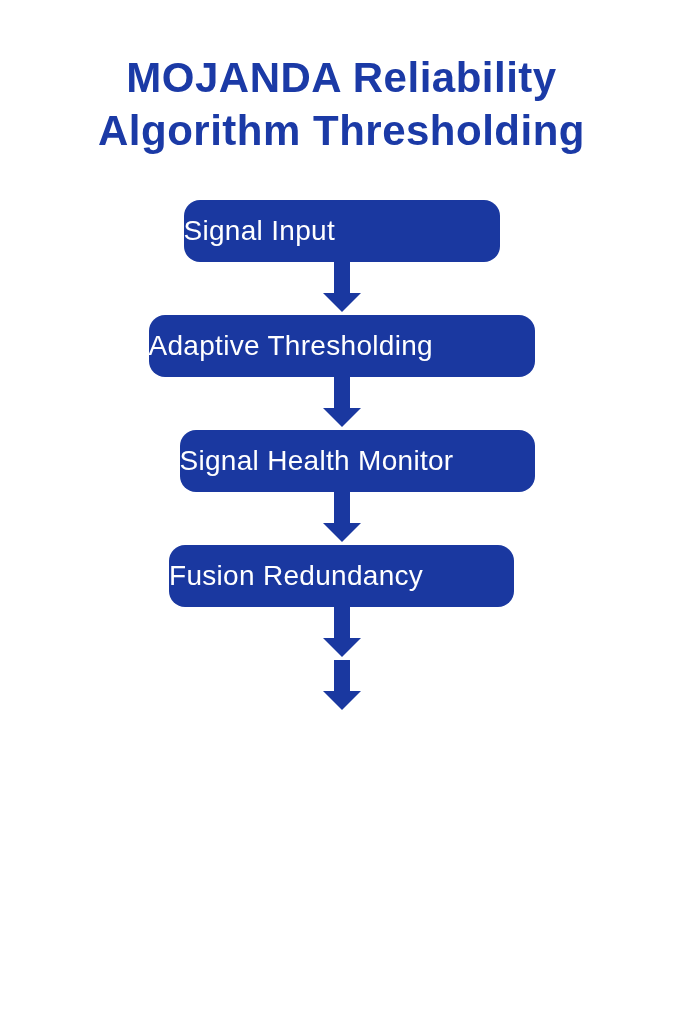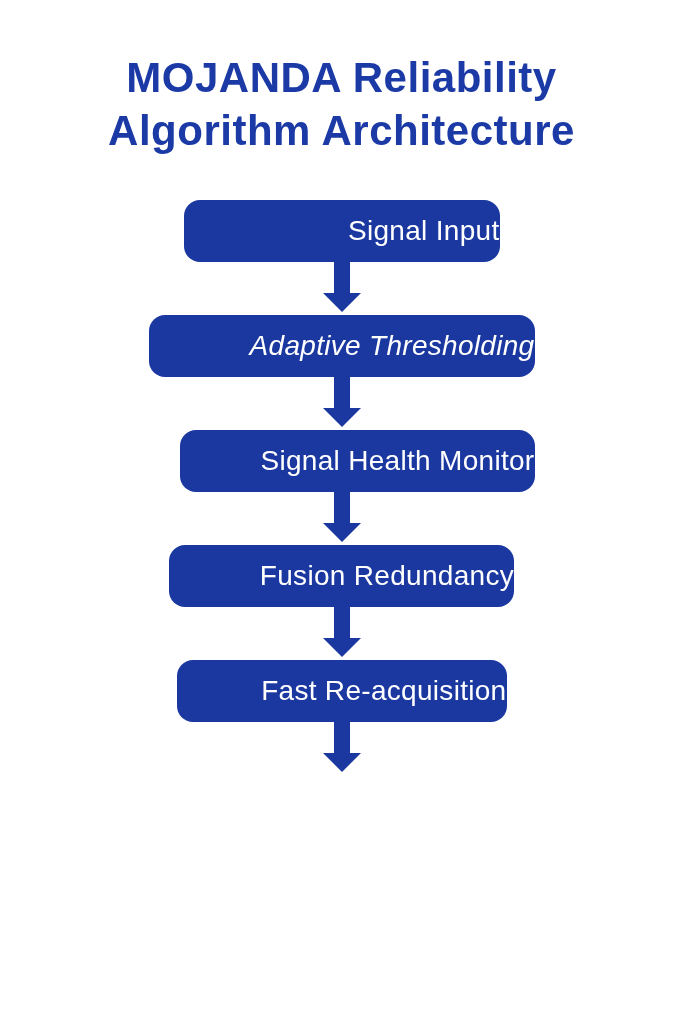--- a/index.html
+++ b/index.html
@@ -34,52 +34,51 @@
     flex-direction:column;
     align-items:center;
   }
   .flow-node{
     height:62px;
     border-radius:16px;
     background:var(--brand-blue);
     color:var(--node-text-white);
     display:flex;
     align-items:center;
-    justify-content:flex-end;
+    justify-content:flex-start;
     font-size:28px;
     letter-spacing:0.3px;
     flex:0 0 auto;
-    padding-left:28px;
   }
   .flow-node.highlight{
     background:var(--highlight-yellow);
     color:var(--brand-blue);
   }
   .n1{width:316px;}
-  .n2{width:386px;font-style:italic;}
+  .n2{width:386px;}
   .n3{width:355px;margin-left:31px;}
   .n4{width:345px;}
   .n5{width:330px;}
   .n6{width:303px;}
   .arrow{
     height:53px;
     display:flex;
     align-items:flex-start;
     justify-content:center;
     flex:0 0 auto;
   }
   .arrow svg{display:block;}
   .arrow-fill{fill:var(--brand-blue);}
 </style>
 </head>
 <body>
 
 <div class="page">
 
-  <h1 class="title">MOJANDA Reliability Algorithm Architecture</h1>
+  <h1 class="title">MOJANDA Reliability Algorithm Thresholding</h1>
 
   <div class="flow">
 
     <div class="flow-node n1">
       <span>Signal Input</span>
     </div>
 
     <div class="arrow">
       <svg width="40" height="50" viewBox="0 0 40 50" aria-hidden="true">
         <rect class="arrow-fill" x="12" y="0" width="16" height="33"></rect>
@@ -113,23 +112,20 @@
       <span>Fusion Redundancy</span>
     </div>
 
     <div class="arrow">
       <svg width="40" height="50" viewBox="0 0 40 50" aria-hidden="true">
         <rect class="arrow-fill" x="12" y="0" width="16" height="33"></rect>
         <polygon class="arrow-fill" points="1,31 39,31 20,50"></polygon>
       </svg>
     </div>
 
-    <div class="flow-node n5">
-      <span>Fast Re-acquisition</span>
-    </div>
 
     <div class="arrow">
       <svg width="40" height="50" viewBox="0 0 40 50" aria-hidden="true">
         <rect class="arrow-fill" x="12" y="0" width="16" height="33"></rect>
         <polygon class="arrow-fill" points="1,31 39,31 20,50"></polygon>
       </svg>
     </div>
 
 
   </div>

